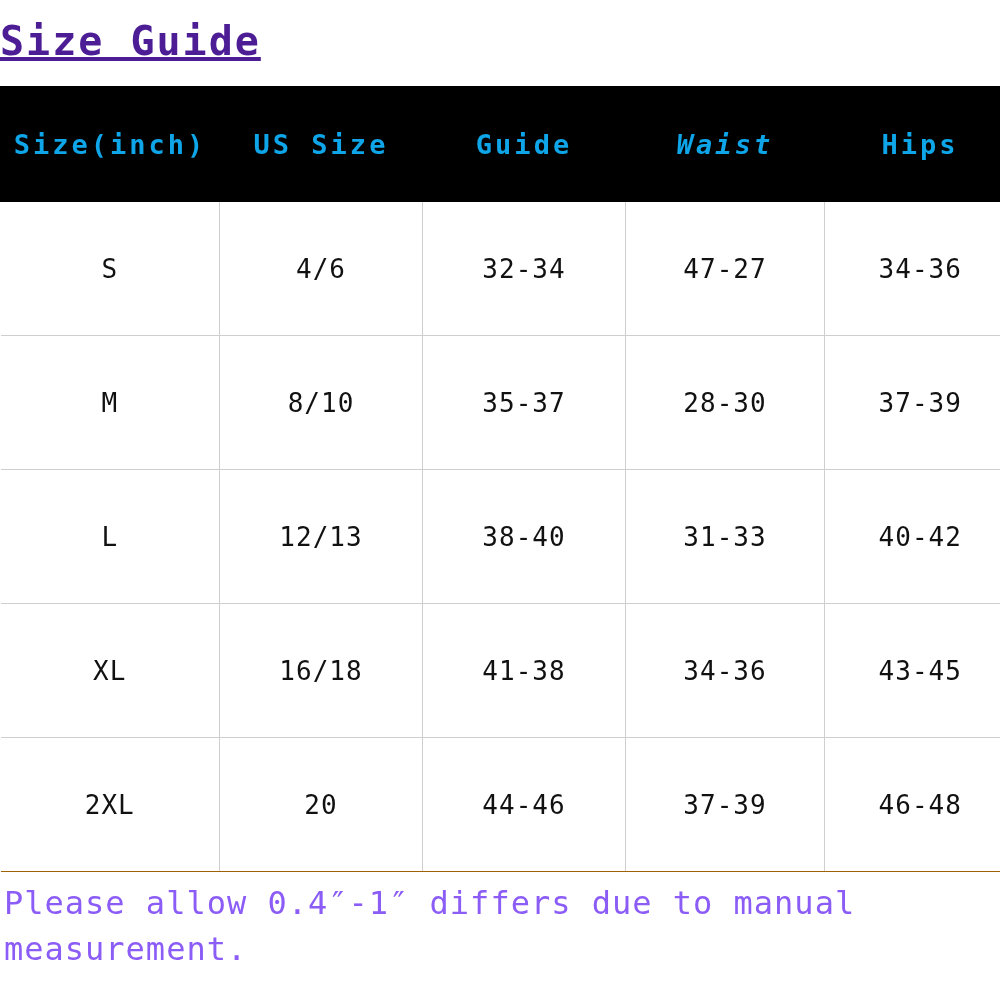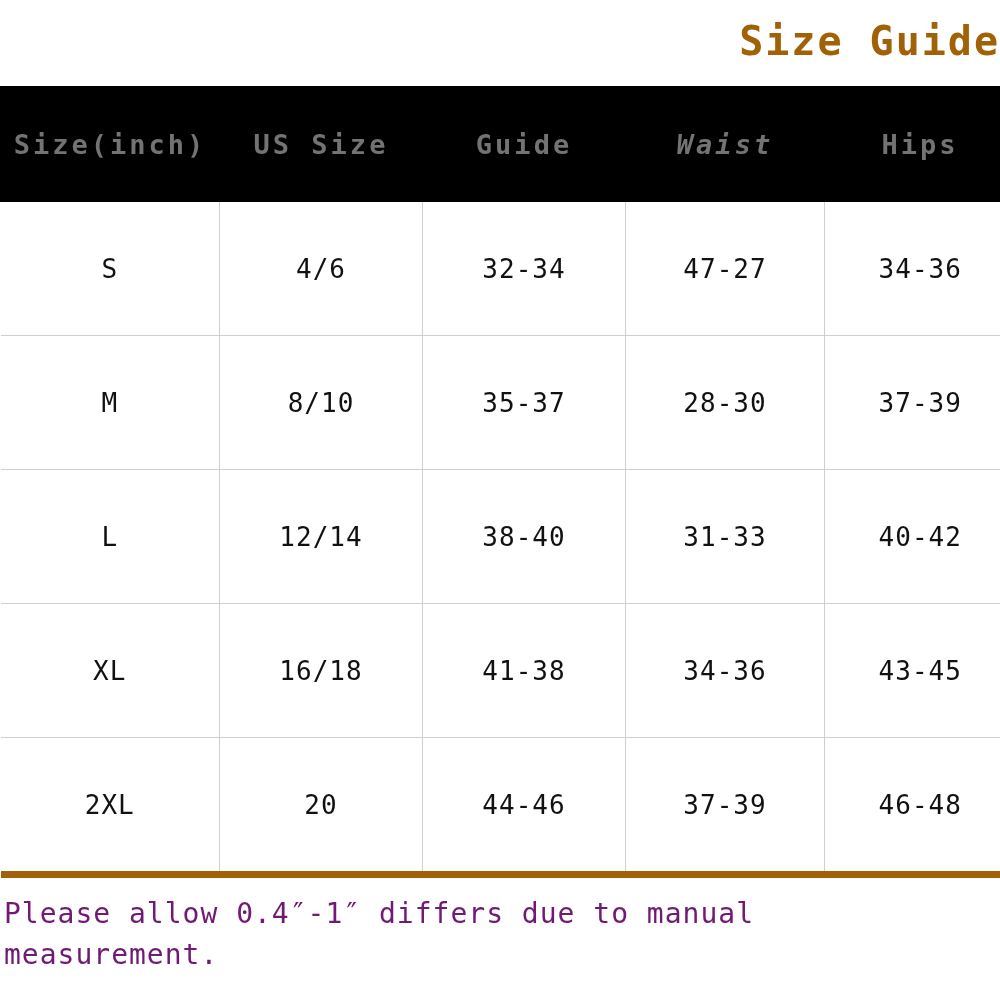--- a/index.html
+++ b/index.html
@@ -16,37 +16,38 @@
   }
 
   .page {
     position: relative;
     width: 1000px;
     height: 1000px;
     box-sizing: border-box;
   }
 
   .title {
-    text-align: right;
+    text-align: left;
     font-size: 40px;
     font-weight: bold;
     letter-spacing: 2px;
     margin: 18px 0 22px 0;
-    color: #a16207;
+    color: #4c1d95;
+    text-decoration: underline;
   }
 
   table.size-table {
     width: 1000px;
     border-collapse: collapse;
     table-layout: fixed;
   }
 
   table.size-table th {
     background: #000000;
-    color: #737373;
+    color: #0ea5e9;
     font-size: 27px;
     font-weight: bold;
     letter-spacing: 3px;
     height: 112px;
     text-align: center;
     vertical-align: middle;
     border: 1px solid #000000;
   }
 
   table.size-table th.col-size { width: 216px; }
@@ -65,28 +66,28 @@
     letter-spacing: 1px;
   }
 
   table.size-table tr.data-row td:first-child {
     border-left: none;
   }
   table.size-table tr.data-row td:last-child {
     border-right: none;
   }
   table.size-table tr.data-row:last-child td {
-    border-bottom: 7px solid #a16207;
+    border-bottom: 1px solid #a16207;
   }
 
   .note {
-    margin: 16px 0 0 4px;
-    font-size: 28px;
+    margin: 8px 0 0 4px;
+    font-size: 32px;
     line-height: 1.45;
-    color: #701a75;
+    color: #8b5cf6;
     letter-spacing: 1px;
     max-width: 980px;
   }
 </style>
 </head>
 <body>
 
 <div class="page">
 
   <div class="title">Size Guide</div>
@@ -111,21 +112,21 @@
       </tr>
       <tr class="data-row">
         <td>M</td>
         <td>8/10</td>
         <td>35-37</td>
         <td>28-30</td>
         <td>37-39</td>
       </tr>
       <tr class="data-row">
         <td>L</td>
-        <td>12/14</td>
+        <td>12/13</td>
         <td>38-40</td>
         <td>31-33</td>
         <td>40-42</td>
       </tr>
       <tr class="data-row">
         <td>XL</td>
         <td>16/18</td>
         <td>41-38</td>
         <td>34-36</td>
         <td>43-45</td>

